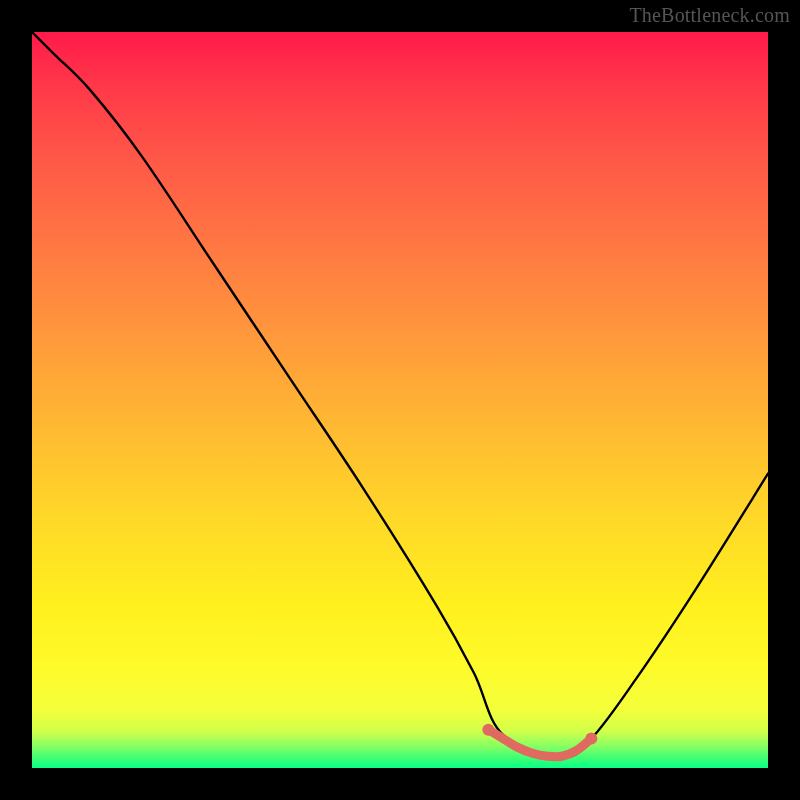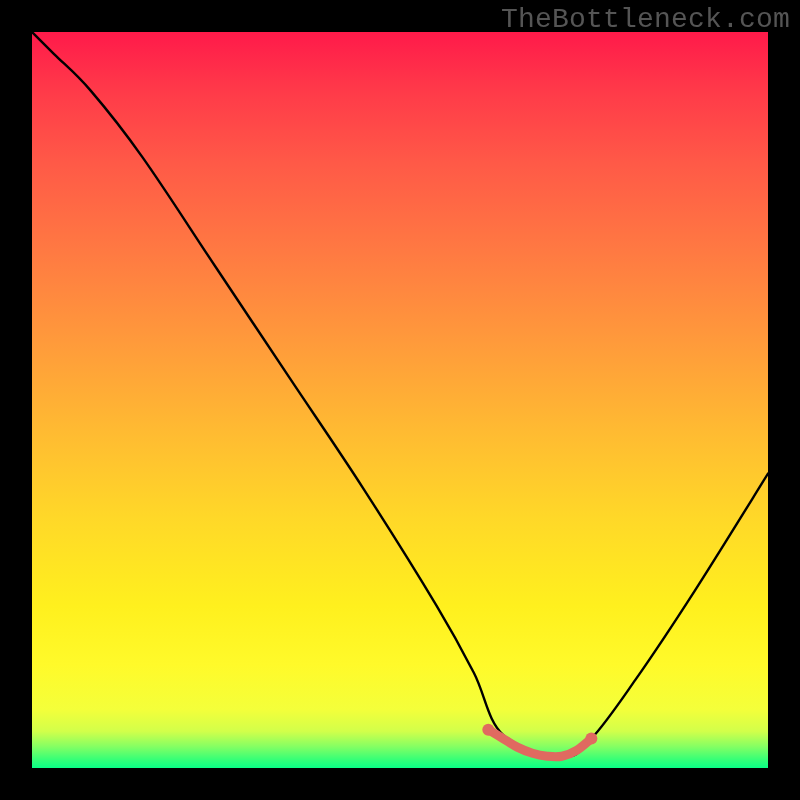--- a/index.html
+++ b/index.html
@@ -3,22 +3,22 @@
 <meta charset="utf-8">
 <style>
   * { margin: 0; padding: 0; box-sizing: border-box; }
   html, body { width: 800px; height: 800px; background: #000; overflow: hidden; }
   .wrap { position: relative; width: 800px; height: 800px; background: #000; }
   .attribution {
     position: absolute;
     top: 4px;
     right: 10px;
     color: #555;
-    font-family: Liberation Mono, monospace;
-    font-size: 28px;
+    font-family: Liberation Serif, serif;
+    font-size: 20px;
     font-weight: 500;
     letter-spacing: 0.2px;
     z-index: 5;
   }
   .plot {
     position: absolute;
     left: 32px;
     top: 32px;
     width: 736px;
     height: 736px;

